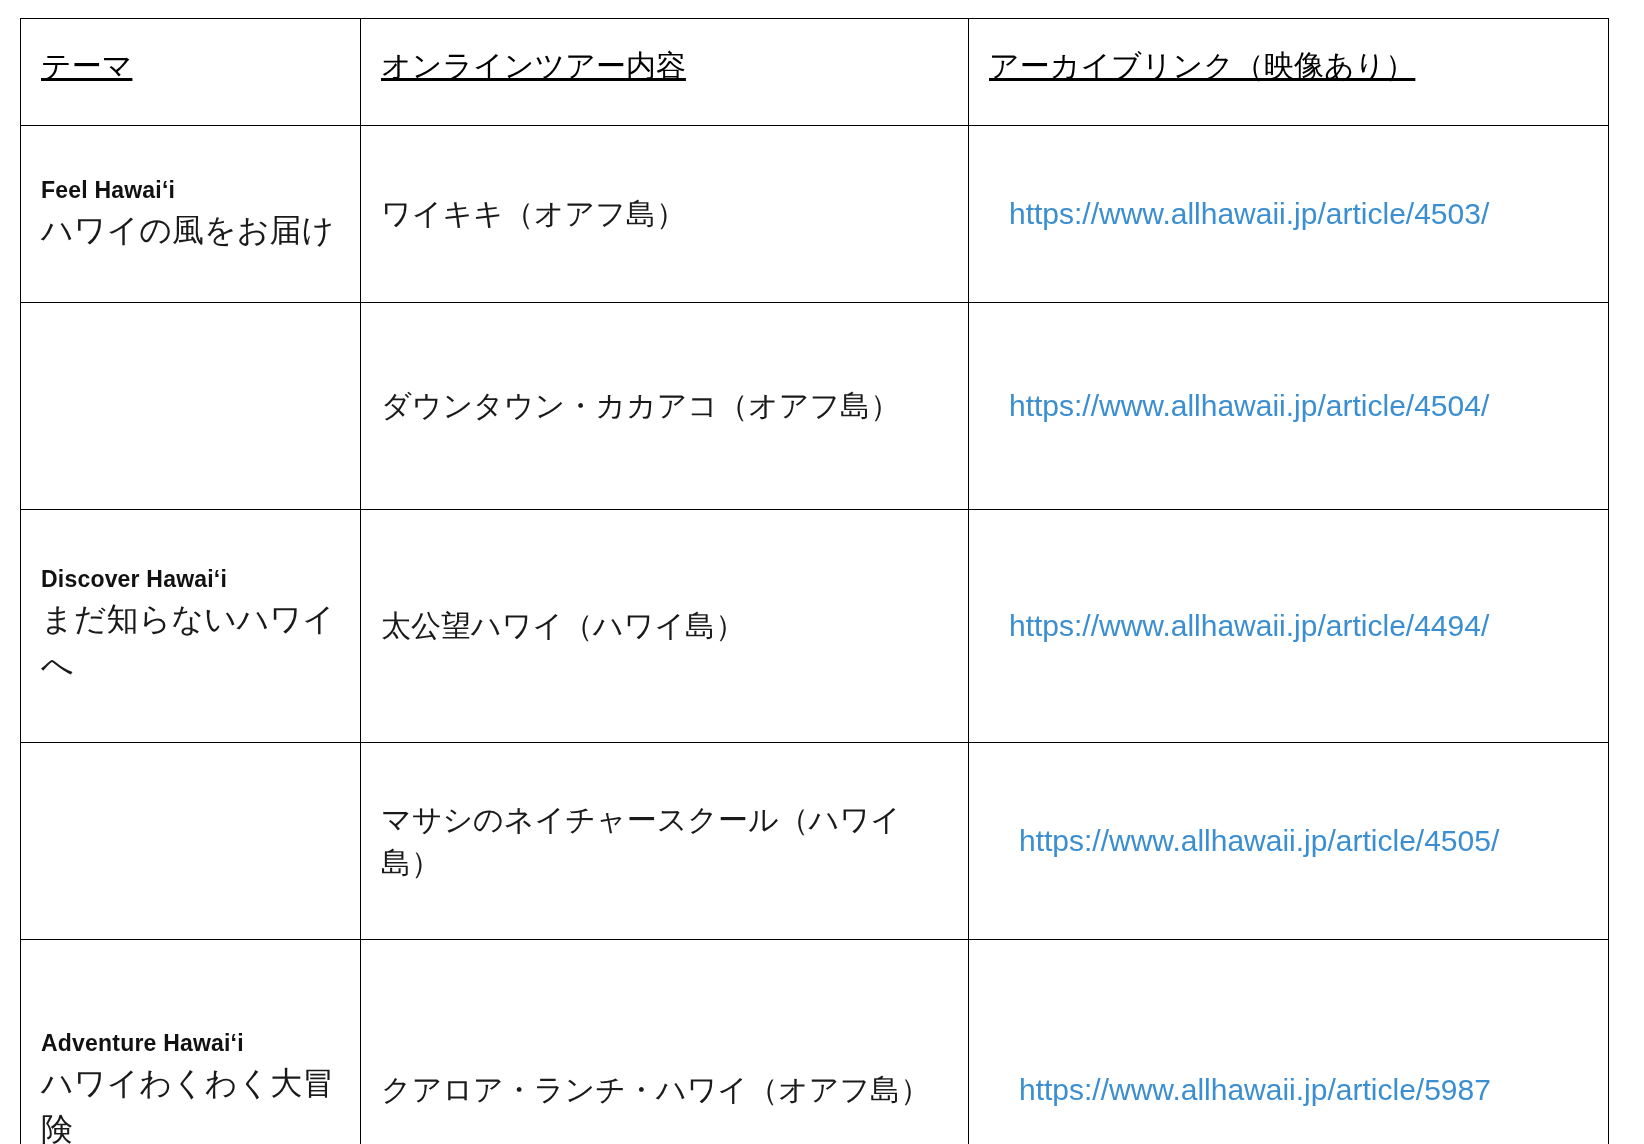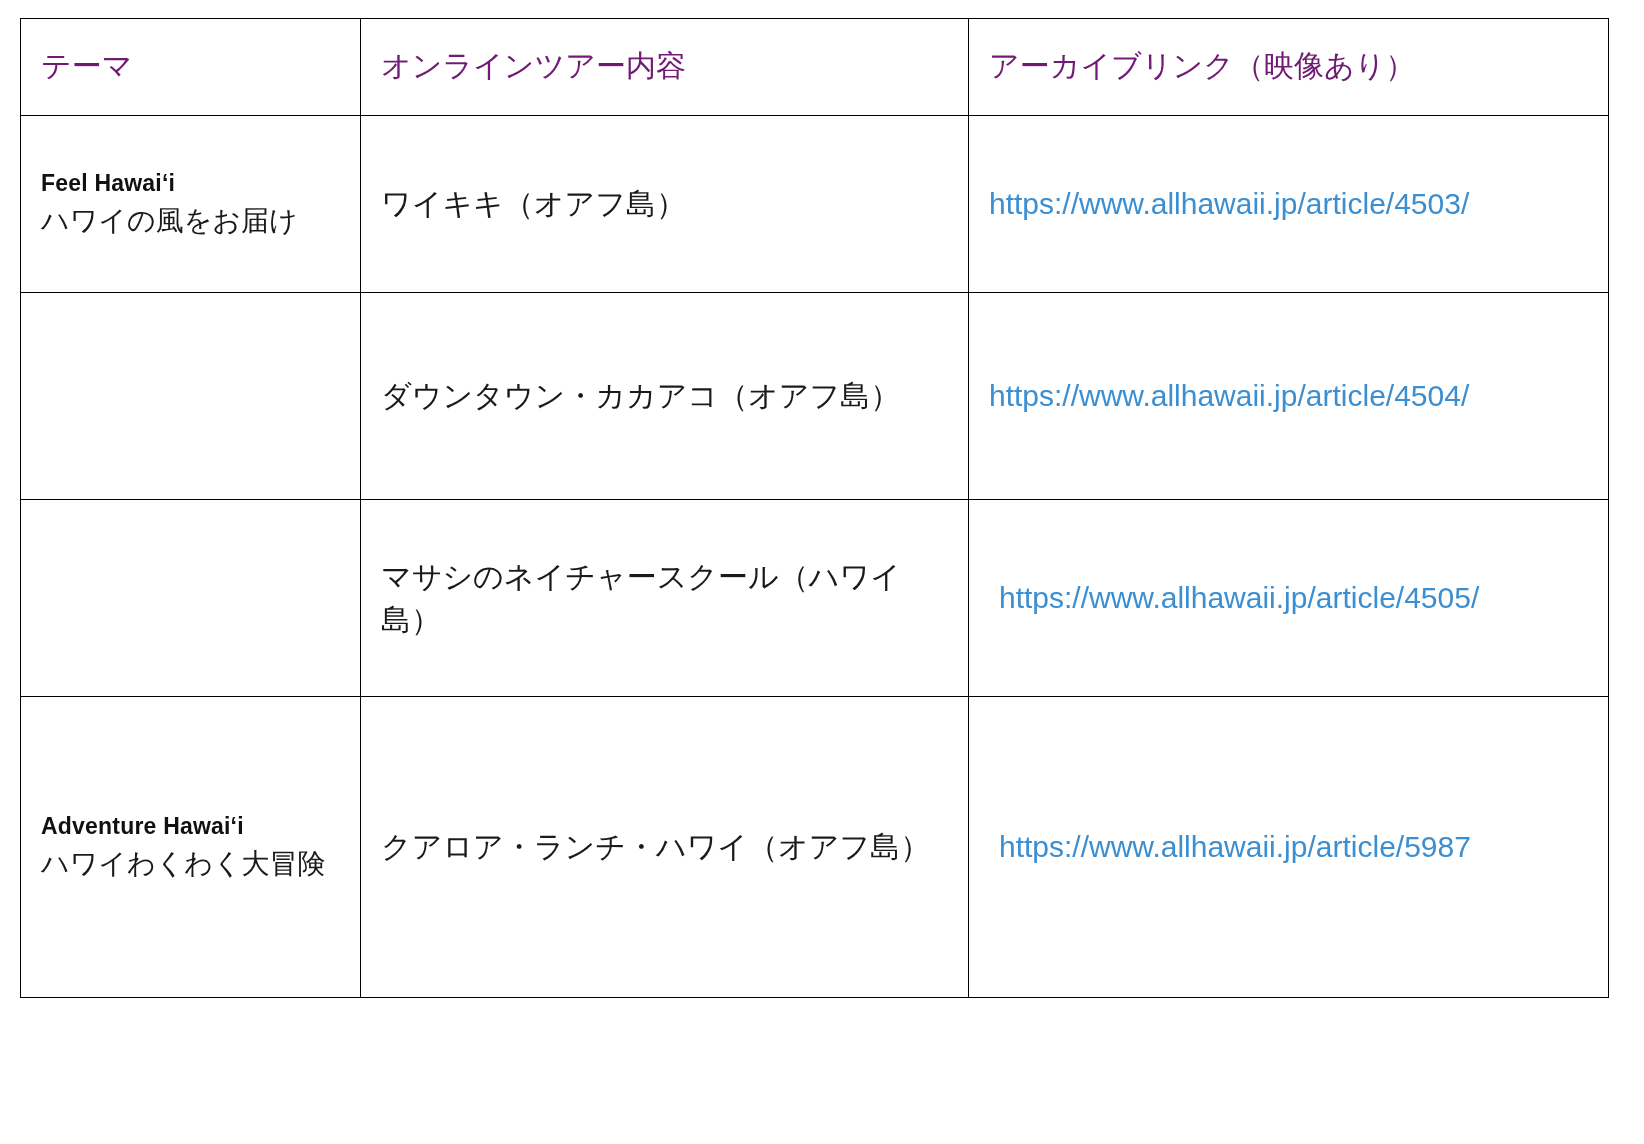--- a/index.html
+++ b/index.html
@@ -43,23 +43,24 @@
     line-height: 1.45;
     font-weight: 400;
     color: #1a1a1a;
     word-break: break-all;
   }
 
   
   tr.header-row td {
     height: 74px;
     padding-top: 10px;
-    padding-bottom: 12px;
+    padding-bottom: 22px;
     font-size: 30px;
-    color: #701a75;
+    color: #000000;
+    text-decoration: underline;
   }
 
   td.theme-cell {
     vertical-align: top;
     padding-top: 26px;
     padding-left: 20px;
   }
 
   td.theme-cell.empty {
     padding: 0;
@@ -69,21 +70,21 @@
     font-weight: 700;
     font-size: 23px;
     line-height: 1.35;
     letter-spacing: 0.2px;
     color: #111111;
     margin-bottom: 2px;
   }
 
   .theme-sub {
     font-weight: 400;
-    font-size: 28px;
+    font-size: 32px;
     line-height: 1.42;
     color: #1a1a1a;
   }
 
   td.content-cell {
     vertical-align: middle;
     padding-left: 22px;
     padding-right: 16px;
   }
 
@@ -92,20 +93,21 @@
     padding-left: 22px;
     padding-right: 12px;
   }
 
   a.archive-link {
     color: #3b8ed0;
     text-decoration: none;
     font-size: 30px;
     line-height: 1.45;
     word-break: break-all;
+    margin-left: 20px;
   }
   a.archive-link.indented {
     padding-left: 10px;
     display: inline-block;
     text-indent: 0;
     text-align: center;
   }
 
   
   tr.r1 td { height: 140px; }
@@ -144,20 +146,30 @@
       </tr>
 
       <tr class="r2">
         <td class="theme-cell empty"></td>
         <td class="content-cell">ダウンタウン・カカアコ（オアフ島）</td>
         <td class="link-cell">
           <a class="archive-link" href="#">https://www.allhawaii.jp/article/4504/</a>
         </td>
       </tr>
 
+      <tr class="r3">
+        <td class="theme-cell">
+          <div class="theme-title">Discover Hawai‘i</div>
+          <div class="theme-sub">まだ知らないハワイへ</div>
+        </td>
+        <td class="content-cell">太公望ハワイ（ハワイ島）</td>
+        <td class="link-cell">
+          <a class="archive-link" href="#">https://www.allhawaii.jp/article/4494/</a>
+        </td>
+      </tr>
 
       <tr class="r4">
         <td class="theme-cell empty"></td>
         <td class="content-cell">マサシのネイチャースクール（ハワイ島）</td>
         <td class="link-cell">
           <a class="archive-link indented" href="#">https://www.allhawaii.jp/article/4505/</a>
         </td>
       </tr>
 
       <tr class="r5">

